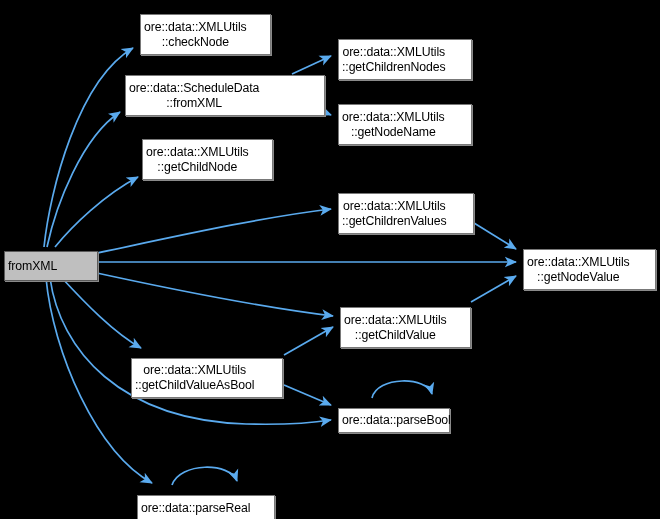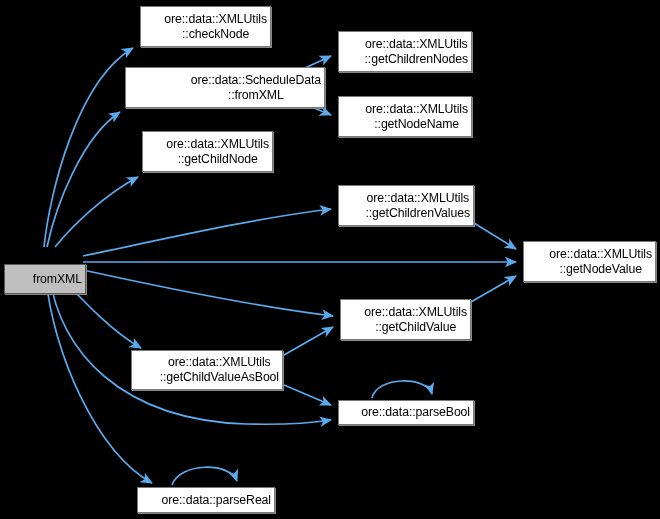--- a/index.html
+++ b/index.html
@@ -23,28 +23,29 @@
     height: 519px;
   }
   .node {
     position: absolute;
     box-sizing: border-box;
     background: #ffffff;
     border: 1px solid #787878;
     box-shadow: 1px 1px 0 0 #8a8a8a;
     display: flex;
     align-items: center;
-    justify-content: flex-end;
+    justify-content: flex-start;
     text-align: center;
     color: #000000;
     font-size: 12.3px;
     line-height: 15px;
     letter-spacing: -0.1px;
     white-space: pre-line;
     z-index: 5;
+    margin-top: 8px;
   }
   .node.current {
     background: #bfbfbf;
     border: 1px solid #5a5a5a;
   }
   .node-label {
     display: block;
     white-space: pre-line;
     padding: 0 3px;
   }
@@ -92,21 +93,21 @@
       <path d="M 284 355 L 333 327"></path>
 
       <path d="M 284 385 L 331 405"></path>
 
       <path d="M 372 398 C 377 376 427 376 432 394"></path>
 
       <path d="M 172 485 C 180 462 230 462 237 481"></path>
     </g>
   </svg>
 
-  <div class="node current" style="left:4px; top:264px; width:82px; height:30px;">
+  <div class="node current" style="left:4px; top:243px; width:94px; height:30px;">
     <span class="node-label">fromXML</span>
   </div>
 
   <div class="node" style="left:140px; top:6px; width:131px; height:41px;">
     <span class="node-label">ore::data::XMLUtils
 ::checkNode</span>
   </div>
 
   <div class="node" style="left:125px; top:67px; width:200px; height:41px;">
     <span class="node-label">ore::data::ScheduleData
@@ -141,21 +142,21 @@
   <div class="node" style="left:340px; top:299px; width:131px; height:41px;">
     <span class="node-label">ore::data::XMLUtils
 ::getChildValue</span>
   </div>
 
   <div class="node" style="left:131px; top:350px; width:152px; height:40px;">
     <span class="node-label">ore::data::XMLUtils
 ::getChildValueAsBool</span>
   </div>
 
-  <div class="node" style="left:338px; top:400px; width:136px; height:25px;">
+  <div class="node" style="left:338px; top:400px; width:112px; height:25px;">
     <span class="node-label">ore::data::parseBool</span>
   </div>
 
   <div class="node" style="left:137px; top:487px; width:138px; height:26px;">
     <span class="node-label">ore::data::parseReal</span>
   </div>
 
 </div>
 
 </body></html>

